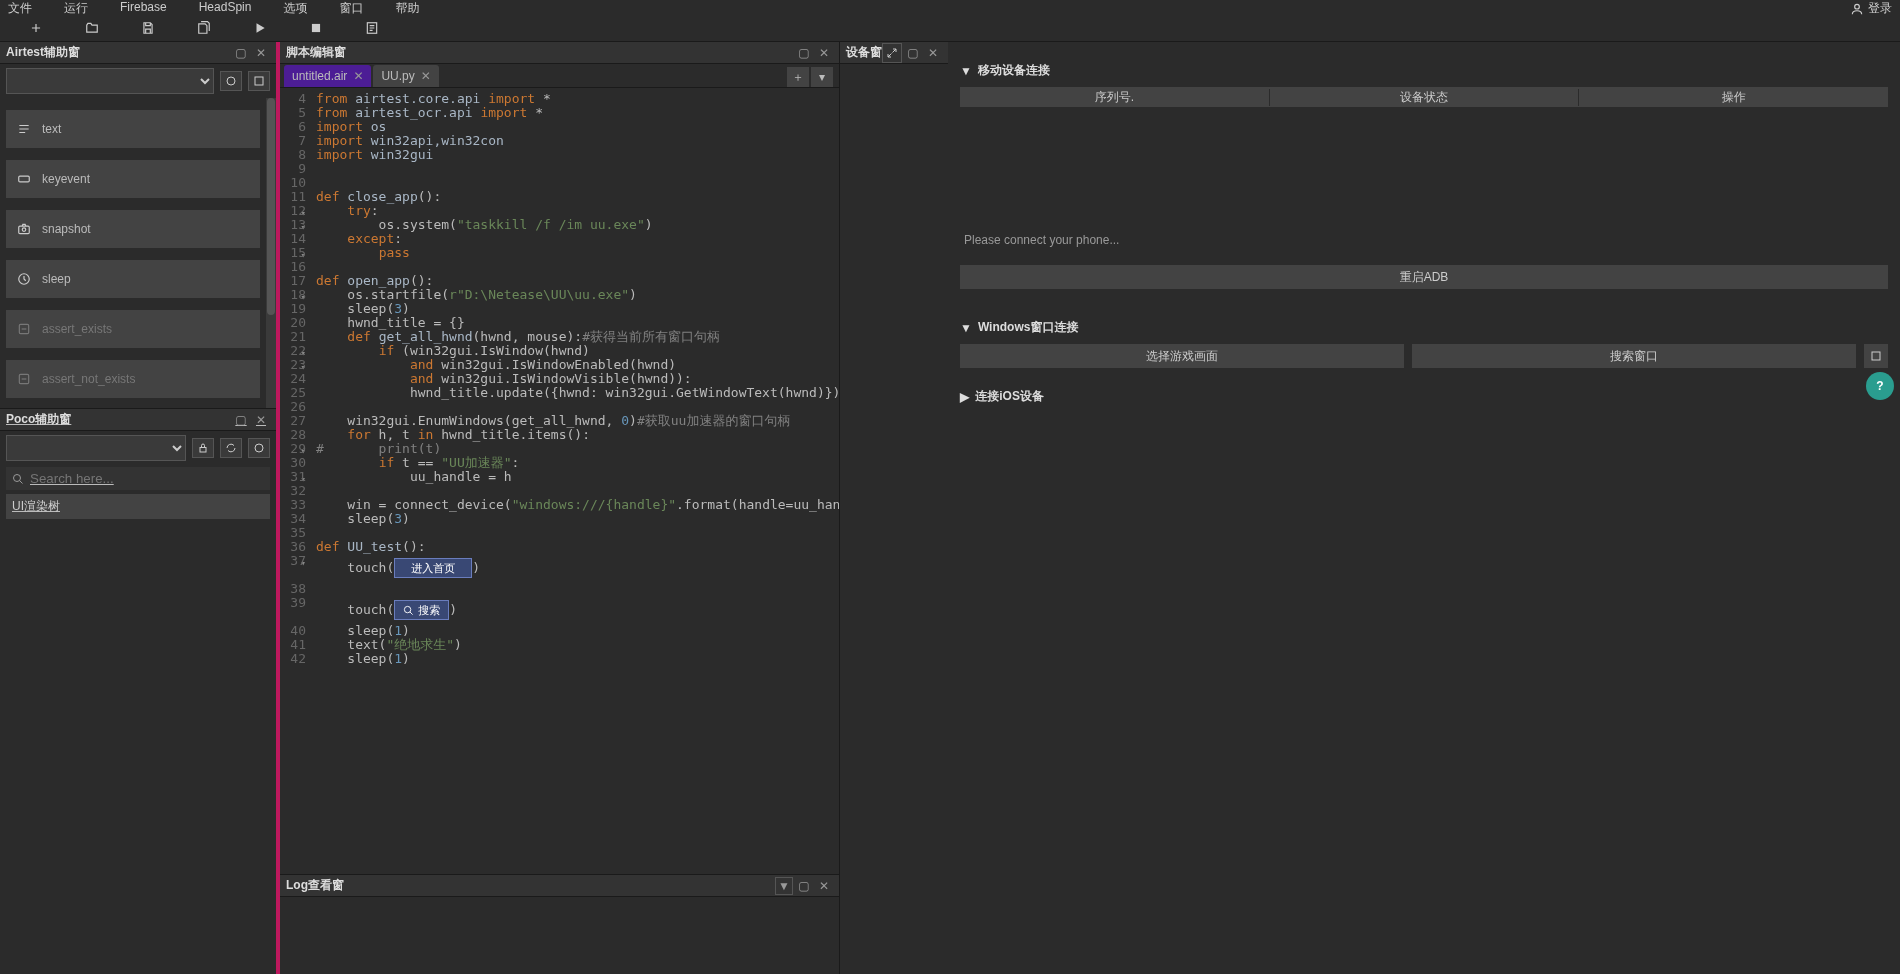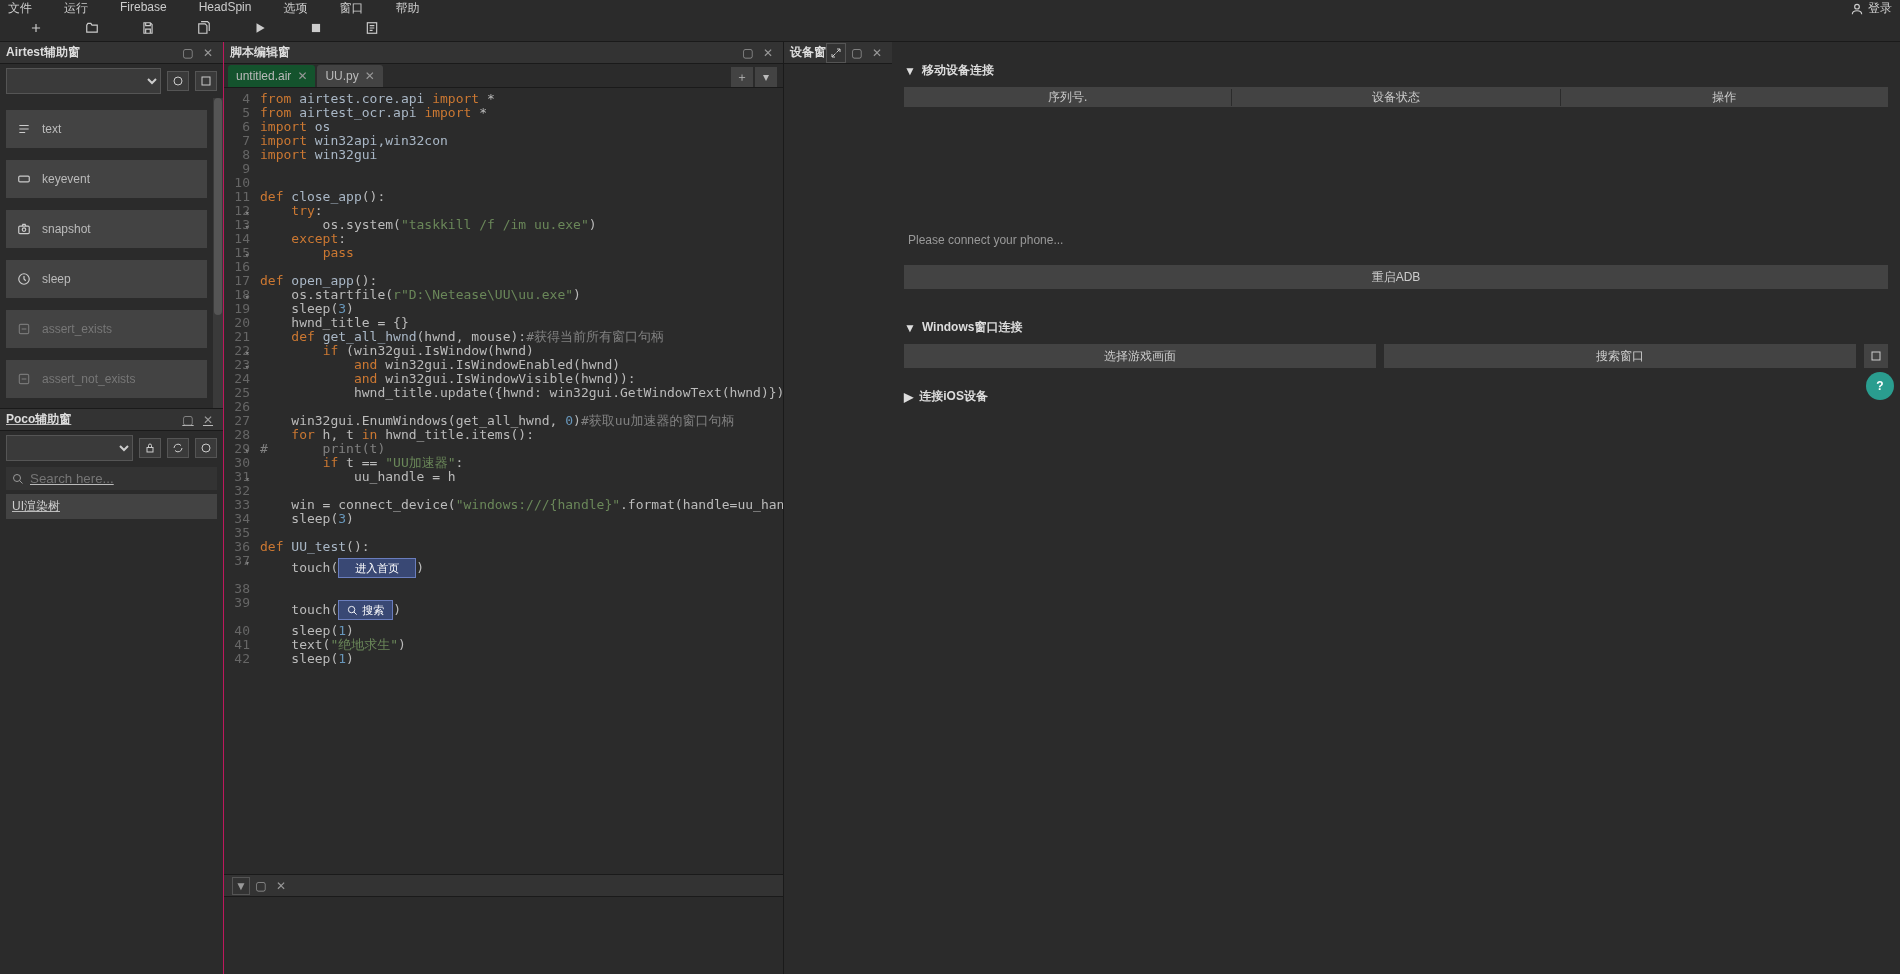--- a/index.html
+++ b/index.html
@@ -3,41 +3,41 @@
 <meta charset="utf-8">
 <style>
 * { margin: 0; padding: 0; box-sizing: border-box; }
 body { background: #2b2b2b; color: #bbb; font-family: "Microsoft YaHei", sans-serif; font-size: 12px; overflow: hidden; width: 1900px; height: 974px; }
 .menubar { height: 14px; display: flex; align-items: flex-start; padding: 0 8px; gap: 32px; background: #2b2b2b; }
 .menubar-item { color: #ccc; cursor: pointer; }
 .menubar-login { margin-left: auto; display: flex; align-items: center; gap: 4px; color: #ccc; }
 .toolbar { height: 28px; display: flex; align-items: center; padding: 0 8px; background: #2b2b2b; border-bottom: 1px solid #1a1a1a; }
 .toolbar-btn { width: 56px; height: 28px; display: flex; align-items: center; justify-content: center; color: #ccc; cursor: pointer; }
 .main { display: flex; height: calc(974px - 42px); }
-.left-col { width: 224px; display: flex; flex-direction: column; border-right: 1px solid #be185d; }
+.left-col { width: 280px; display: flex; flex-direction: column; border-right: 4px solid #be185d; }
 .center-col { width: 560px; display: flex; flex-direction: column; border-right: 1px solid #1a1a1a; }
 .right-col { flex: 1; display: flex; }
 .panel-hdr { height: 22px; background: #333; display: flex; align-items: center; padding: 0 6px; border-bottom: 1px solid #1a1a1a; }
 .panel-title { font-weight: bold; color: #ddd; flex: 1; }
 .panel-btn { width: 18px; height: 18px; display: flex; align-items: center; justify-content: center; color: #999; cursor: pointer; margin-left: 2px; }
 .airtest-tools { flex: 0 0 auto; }
 .at-top { display: flex; align-items: center; padding: 4px 6px; gap: 6px; }
 .at-select { flex: 1; background: #3a3a3a; border: 1px solid #555; color: #ccc; height: 20px; padding: 12px 4px; }
 .at-icon { width: 22px; height: 20px; display: flex; align-items: center; justify-content: center; border: 1px solid #555; background: #3a3a3a; color: #ccc; cursor: pointer; }
 .at-list { max-height: 310px; overflow-y: auto; }
 .at-item { height: 38px; display: flex; align-items: center; padding: 0 10px; gap: 10px; background: #434343; margin: 12px 6px 2px 6px; cursor: pointer; }
 .at-item.dim { color: #777; }
 .at-item .ic { width: 16px; height: 16px; display: flex; align-items: center; justify-content: center; }
 .poco-panel { flex: 1; display: flex; flex-direction: column; border-top: 1px solid #1a1a1a; text-decoration: underline; }
 .poco-top { display: flex; align-items: center; padding: 4px 6px; gap: 6px; }
 .poco-search { display: flex; align-items: center; padding: 4px 6px; gap: 6px; background: #333; margin: 2px 6px; }
 .poco-search input { flex: 1; background: transparent; border: none; color: #0ea5e9; outline: none; }
 .poco-tree { padding: 4px 6px; background: #434343; margin: 2px 6px; color: #ccc; }
 .tab-bar { height: 24px; background: #2b2b2b; display: flex; align-items: flex-end; padding-left: 4px; border-bottom: 1px solid #1a1a1a; }
-.tab { height: 22px; padding: 0 8px; display: flex; align-items: center; gap: 6px; background: #14532d; margin-right: 2px; border-top-left-radius: 3px; border-top-right-radius: 3px; cursor: pointer; }
+.tab { height: 22px; padding: 0 8px; display: flex; align-items: center; gap: 6px; background: #4c1d95; margin-right: 2px; border-top-left-radius: 3px; border-top-right-radius: 3px; cursor: pointer; }
 .tab.active { background: #434343; }
 .tab-close { color: #999; cursor: pointer; }
 .tab-add { margin-left: auto; display: flex; align-items: center; gap: 2px; padding-right: 6px; }
 .tab-add-btn { width: 22px; height: 20px; background: #434343; display: flex; align-items: center; justify-content: center; cursor: pointer; }
 .editor { flex: 1; display: flex; background: #2b2b2b; font-family: Consolas, monospace; font-size: 13px; overflow: hidden; }
 .gutter { width: 32px; text-align: right; padding: 4px 6px 4px 0; color: #666; line-height: 14px; }
 .gutter .ln { height: 14px; }
 .gutter .ln.fold::after { content: " ▾"; font-size: 9px; color: #888; }
 .code { flex: 1; padding: 4px 0 4px 4px; line-height: 14px; white-space: pre; overflow: hidden; }
 .cl { height: 14px; }
@@ -331,20 +331,21 @@
           <div class="ln">41</div>
           <div class="ln">42</div>
         </div>
       <div class="code" id="code"><div class="cl"><span class="kw">from</span> <span class="fn">airtest.core.api</span> <span class="kw">import</span> *</div><div class="cl"><span class="kw">from</span> <span class="fn">airtest_ocr.api</span> <span class="kw">import</span> *</div><div class="cl"><span class="kw">import</span> <span class="fn">os</span></div><div class="cl"><span class="kw">import</span> <span class="fn">win32api,win32con</span></div><div class="cl"><span class="kw">import</span> <span class="fn">win32gui</span></div><div class="cl"></div><div class="cl"></div><div class="cl"><span class="kw">def</span> <span class="fn">close_app</span>():</div><div class="cl">    <span class="kw">try</span>:</div><div class="cl">        os.system(<span class="str">"taskkill /f /im uu.exe"</span>)</div><div class="cl">    <span class="kw">except</span>:</div><div class="cl">        <span class="kw">pass</span></div><div class="cl"></div><div class="cl"><span class="kw">def</span> <span class="fn">open_app</span>():</div><div class="cl">    os.startfile(<span class="str">r"D:\Netease\UU\uu.exe"</span>)</div><div class="cl">    sleep(<span class="num">3</span>)</div><div class="cl">    hwnd_title = {}</div><div class="cl">    <span class="kw">def</span> <span class="fn">get_all_hwnd</span>(hwnd, mouse):<span class="cm">#获得当前所有窗口句柄</span></div><div class="cl">        <span class="kw">if</span> (win32gui.IsWindow(hwnd)</div><div class="cl">            <span class="kw">and</span> win32gui.IsWindowEnabled(hwnd)</div><div class="cl">            <span class="kw">and</span> win32gui.IsWindowVisible(hwnd)):</div><div class="cl">            hwnd_title.update({hwnd: win32gui.GetWindowText(hwnd)})</div><div class="cl"></div><div class="cl">    win32gui.EnumWindows(get_all_hwnd, <span class="num">0</span>)<span class="cm">#获取uu加速器的窗口句柄</span></div><div class="cl">    <span class="kw">for</span> h, t <span class="kw">in</span> hwnd_title.items():</div><div class="cl"><span class="cm">#       print(t)</span></div><div class="cl">        <span class="kw">if</span> t == <span class="str">"UU加速器"</span>:</div><div class="cl">            uu_handle = h</div><div class="cl"></div><div class="cl">    win = connect_device(<span class="str">"windows:///{handle}"</span>.format(handle=uu_handle))</div><div class="cl">    sleep(<span class="num">3</span>)</div><div class="cl"></div><div class="cl"><span class="kw">def</span> <span class="fn">UU_test</span>():</div><div class="cl tall">    touch(<span class="embed">进入首页</span>)</div><div class="cl"></div><div class="cl tall">    touch(<span class="embed search"><svg width="11" height="11" viewBox="0 0 24 24" fill="none" stroke="#fff" stroke-width="2">
                 <circle cx="10" cy="10" r="7"></circle>
                 <path d="M21 21l-6-6"></path>
               </svg>搜索</span>)</div><div class="cl">    sleep(<span class="num">1</span>)</div><div class="cl">    text(<span class="str">"绝地求生"</span>)</div><div class="cl">    sleep(<span class="num">1</span>)</div></div>
     </div>
     <div class="log-panel">
       <div class="panel-hdr">
+        <span class="panel-title">Log查看窗</span>
         <span class="panel-btn" style="border:1px solid #555">▼</span>
         <span class="panel-btn">▢</span>
         <span class="panel-btn">✕</span>
       </div>
       <div class="log-body"></div>
     </div>
   </div>
 
   <div class="right-col" style="position:relative">
     <div class="panel-hdr">

